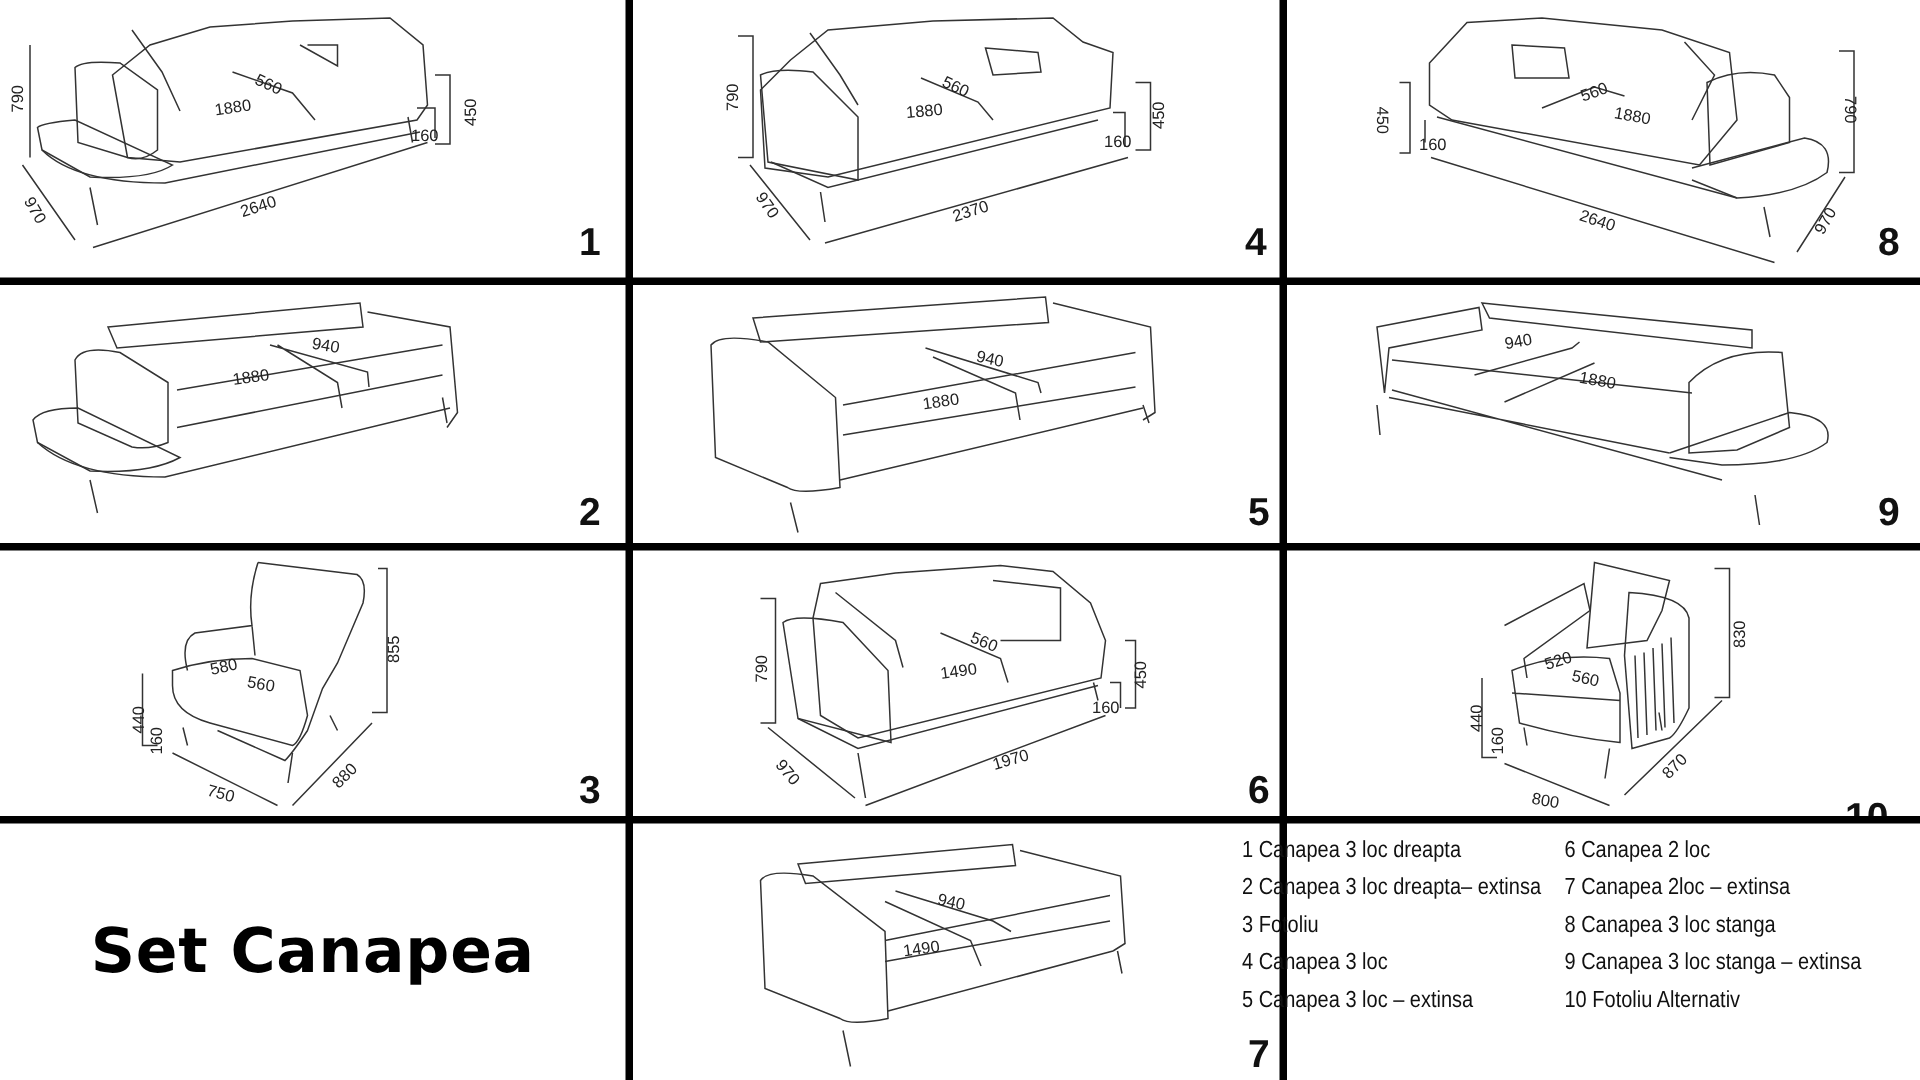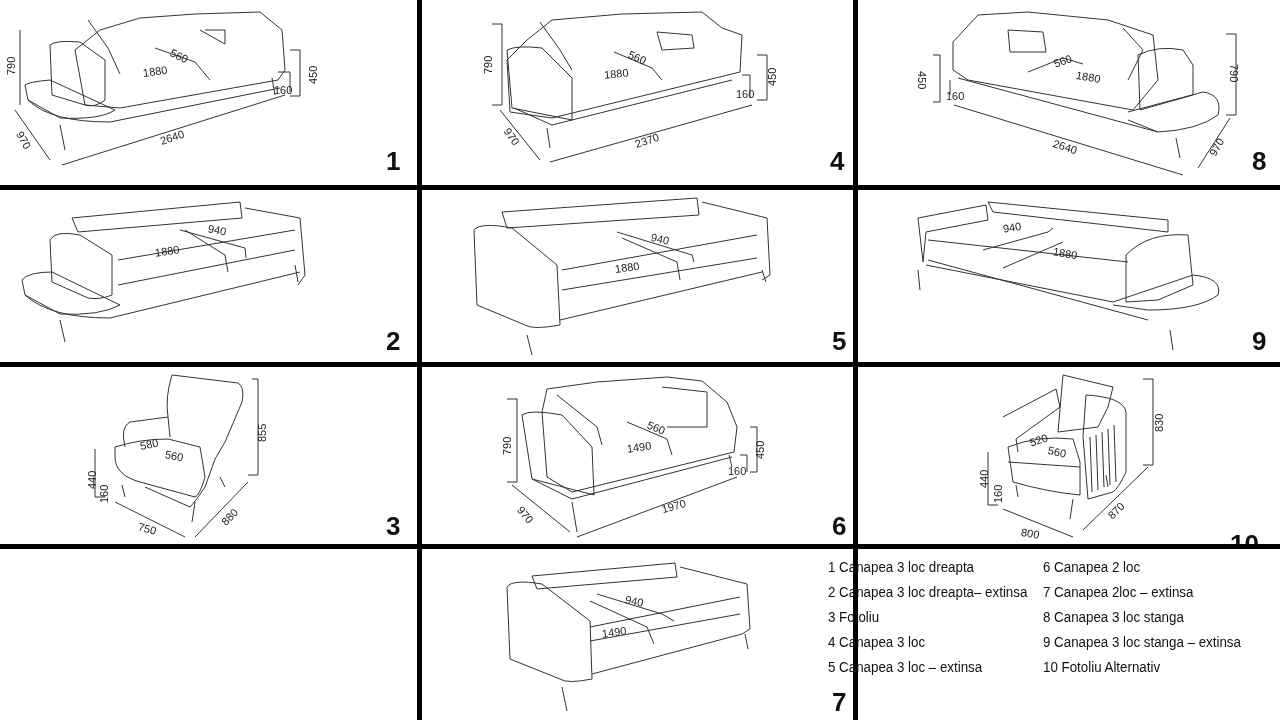--- a/index.html
+++ b/index.html
@@ -176,20 +176,21 @@
     <text class="dim" x="290" y="60" transform="rotate(-90 300 55)">830</text>
     <text class="dim" x="115" y="118" transform="rotate(-90 124 112)">440</text>
     <text class="dim" x="128" y="132" transform="rotate(-90 138 126)">160</text>
     <text class="dim" x="163" y="170" transform="rotate(10 170 167)">800</text>
     <text class="dim" x="250" y="148" transform="rotate(-45 258 145)">870</text>
   </svg>
   <div class="num" style="left:372px;top:144px;margin-top:18px;">10</div>
 </div>
 
 <div class="title-block">
+  <div class="title-line">Set Canapea</div>
 </div>
 
 <div class="cell" style="left:422px;top:549px;width:431px;height:171px;">
   <svg width="431" height="171">
     <path class="ln" d="M110,27 L253,14 L255,28 L115,40 Z M258,18 L325,35 L328,80 L320,85"></path>
     <path class="ln" d="M85,38 Q90,30 120,35 L168,72 L170,130 Q145,135 138,130 L88,110 Z"></path>
     <path class="ln" d="M168,78 L318,48 M168,92 L318,65 M170,125 L320,85 M140,138 L145,162 M323,85 L326,100"></path>
     <path class="ln" d="M175,45 L240,65 L252,72 M168,52 L225,78 L232,95"></path>
     <text class="dim" x="180" y="88" transform="rotate(-8 185 84)">1490</text>
     <text class="dim" x="203" y="55" transform="rotate(12 208 52)">940</text>

